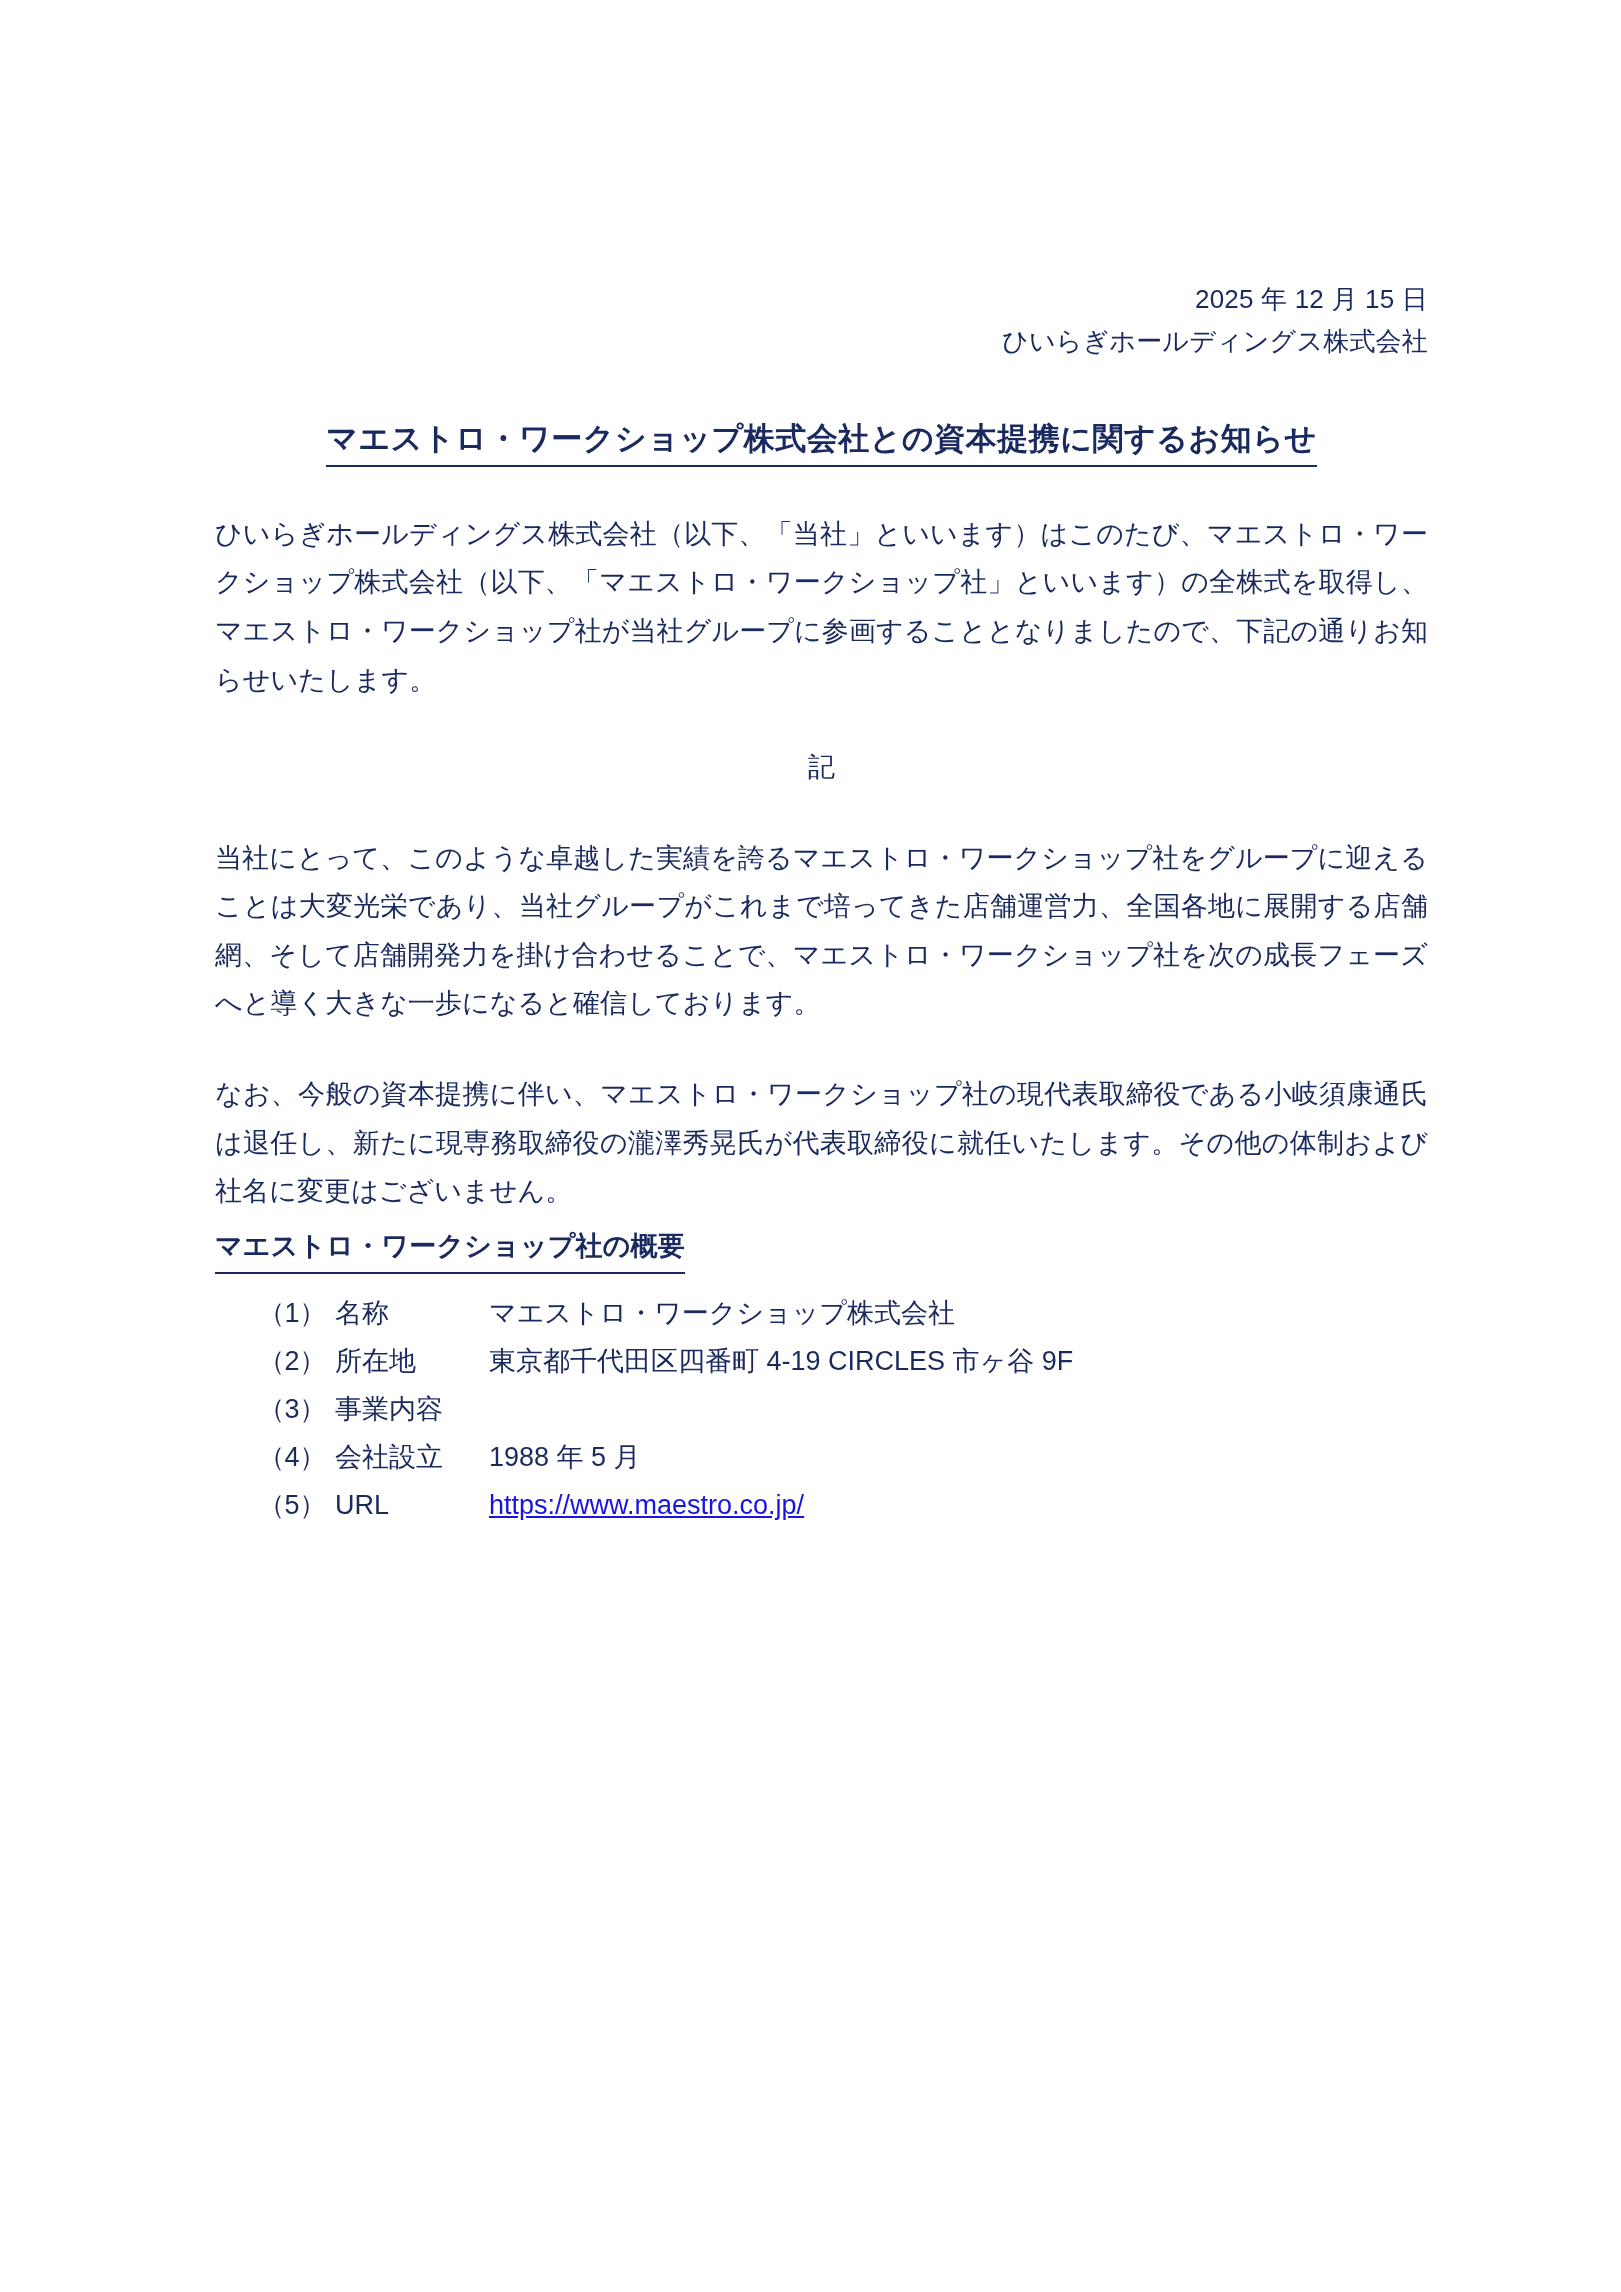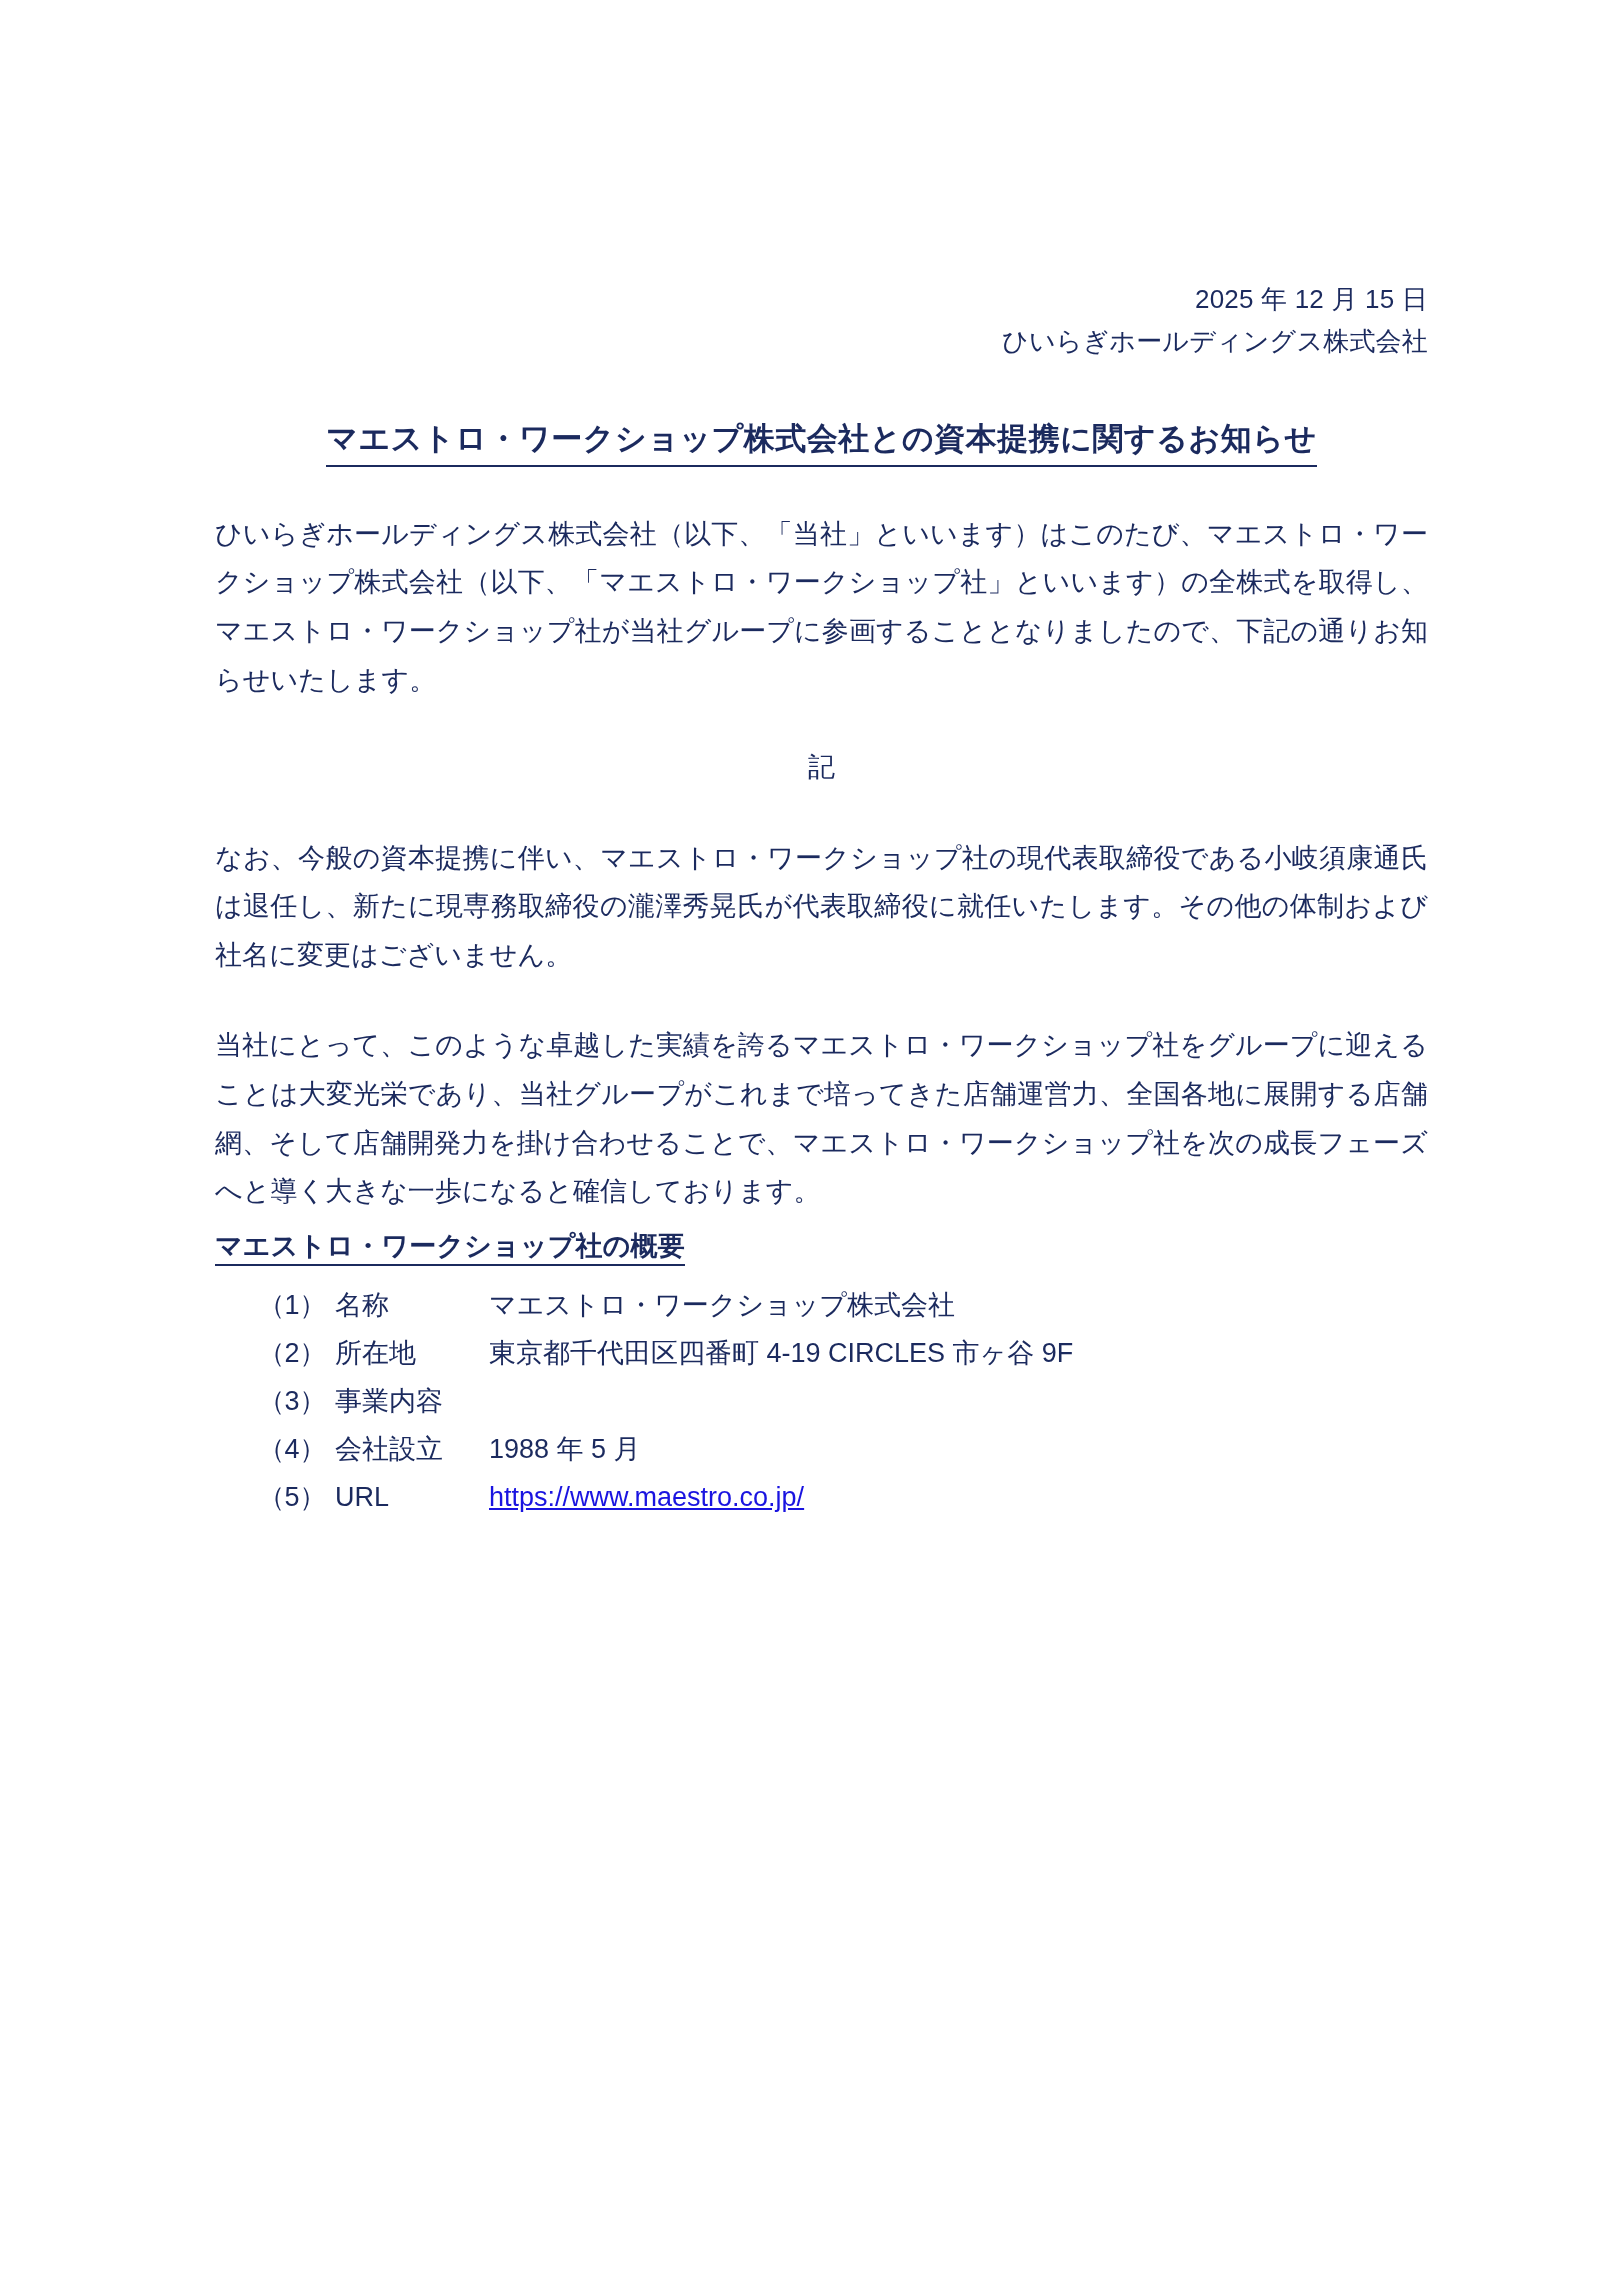--- a/index.html
+++ b/index.html
@@ -80,21 +80,21 @@
   
   .section-heading {
     margin: 12.5px 0 0 0;
     font-size: 27px;
     font-weight: bold;
     letter-spacing: 0.2px;
   }
   .section-heading .heading-text {
     display: inline-block;
     border-bottom: 2.7px solid #1b2a5e;
-    padding-bottom: 0;
+    padding-bottom: 8px;
   }
 
   .profile-list {
     margin: 14.3px 0 0 0;
     padding: 0;
     list-style: none;
   }
   .profile-row {
     display: flex;
     align-items: baseline;
@@ -132,23 +132,23 @@
 
   <h1 class="doc-title">
     <span class="title-text">マエストロ・ワークショップ株式会社との資本提携に関するお知らせ</span>
   </h1>
 
   <p class="para para-lead">ひいらぎホールディングス株式会社（以下、「当社」といいます）はこのたび、マエストロ・ワークショップ株式会社（以下、「マエストロ・ワークショップ社」といいます）の全株式を取得し、マエストロ・ワークショップ社が当社グループに参画することとなりましたので、下記の通りお知らせいたします。</p>
 
   <p class="ki-marker">記</p>
 
 
+  <p class="para para-gap">当社にとって、このような卓越した実績を誇るマエストロ・ワークショップ社をグループに迎えることは大変光栄であり、当社グループがこれまで培ってきた店舗運営力、全国各地に展開する店舗網、そして店舗開発力を掛け合わせることで、マエストロ・ワークショップ社を次の成長フェーズへと導く大きな一歩になると確信しております。</p>
+
   <p class="para para-gap">なお、今般の資本提携に伴い、マエストロ・ワークショップ社の現代表取締役である小岐須康通氏は退任し、新たに現専務取締役の瀧澤秀晃氏が代表取締役に就任いたします。その他の体制および社名に変更はございません。</p>
-
-  <p class="para para-gap">当社にとって、このような卓越した実績を誇るマエストロ・ワークショップ社をグループに迎えることは大変光栄であり、当社グループがこれまで培ってきた店舗運営力、全国各地に展開する店舗網、そして店舗開発力を掛け合わせることで、マエストロ・ワークショップ社を次の成長フェーズへと導く大きな一歩になると確信しております。</p>
 
 
   <h2 class="section-heading">
     <span class="heading-text">マエストロ・ワークショップ社の概要</span>
   </h2>
 
   <ul class="profile-list">
 
     <li class="profile-row">
       <span class="row-num">（1）</span>

